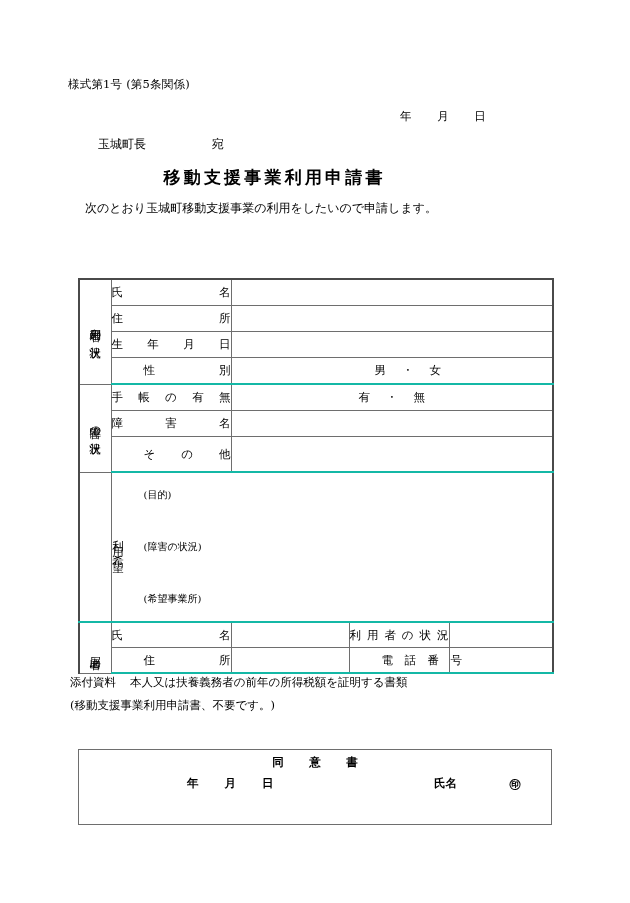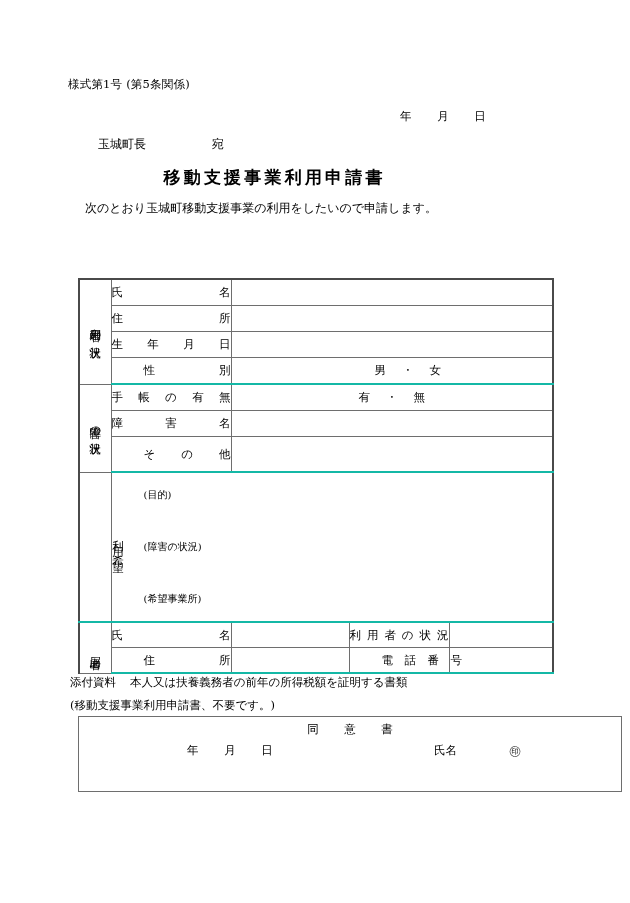--- a/index.html
+++ b/index.html
@@ -170,26 +170,27 @@
     left: 70px;
     top: 698px;
     font-size: 11.5px;
     white-space: nowrap;
   }
 
   
   .consent {
     position: absolute;
     left: 78px;
-    top: 716px;
-    width: 544px;
+    top: 749px;
+    width: 474px;
     height: 76px;
     border: 1px solid #6e6e6e;
     box-sizing: border-box;
     font-size: 11.5px;
+    font-weight: bold;
   }
   .consent-title {
     text-align: center;
     margin-top: 5px;
     letter-spacing: 7px;
     text-indent: 7px;
     font-size: 11.5px;
   }
   .consent-body {
     margin: 5px 8px 0 8px;

